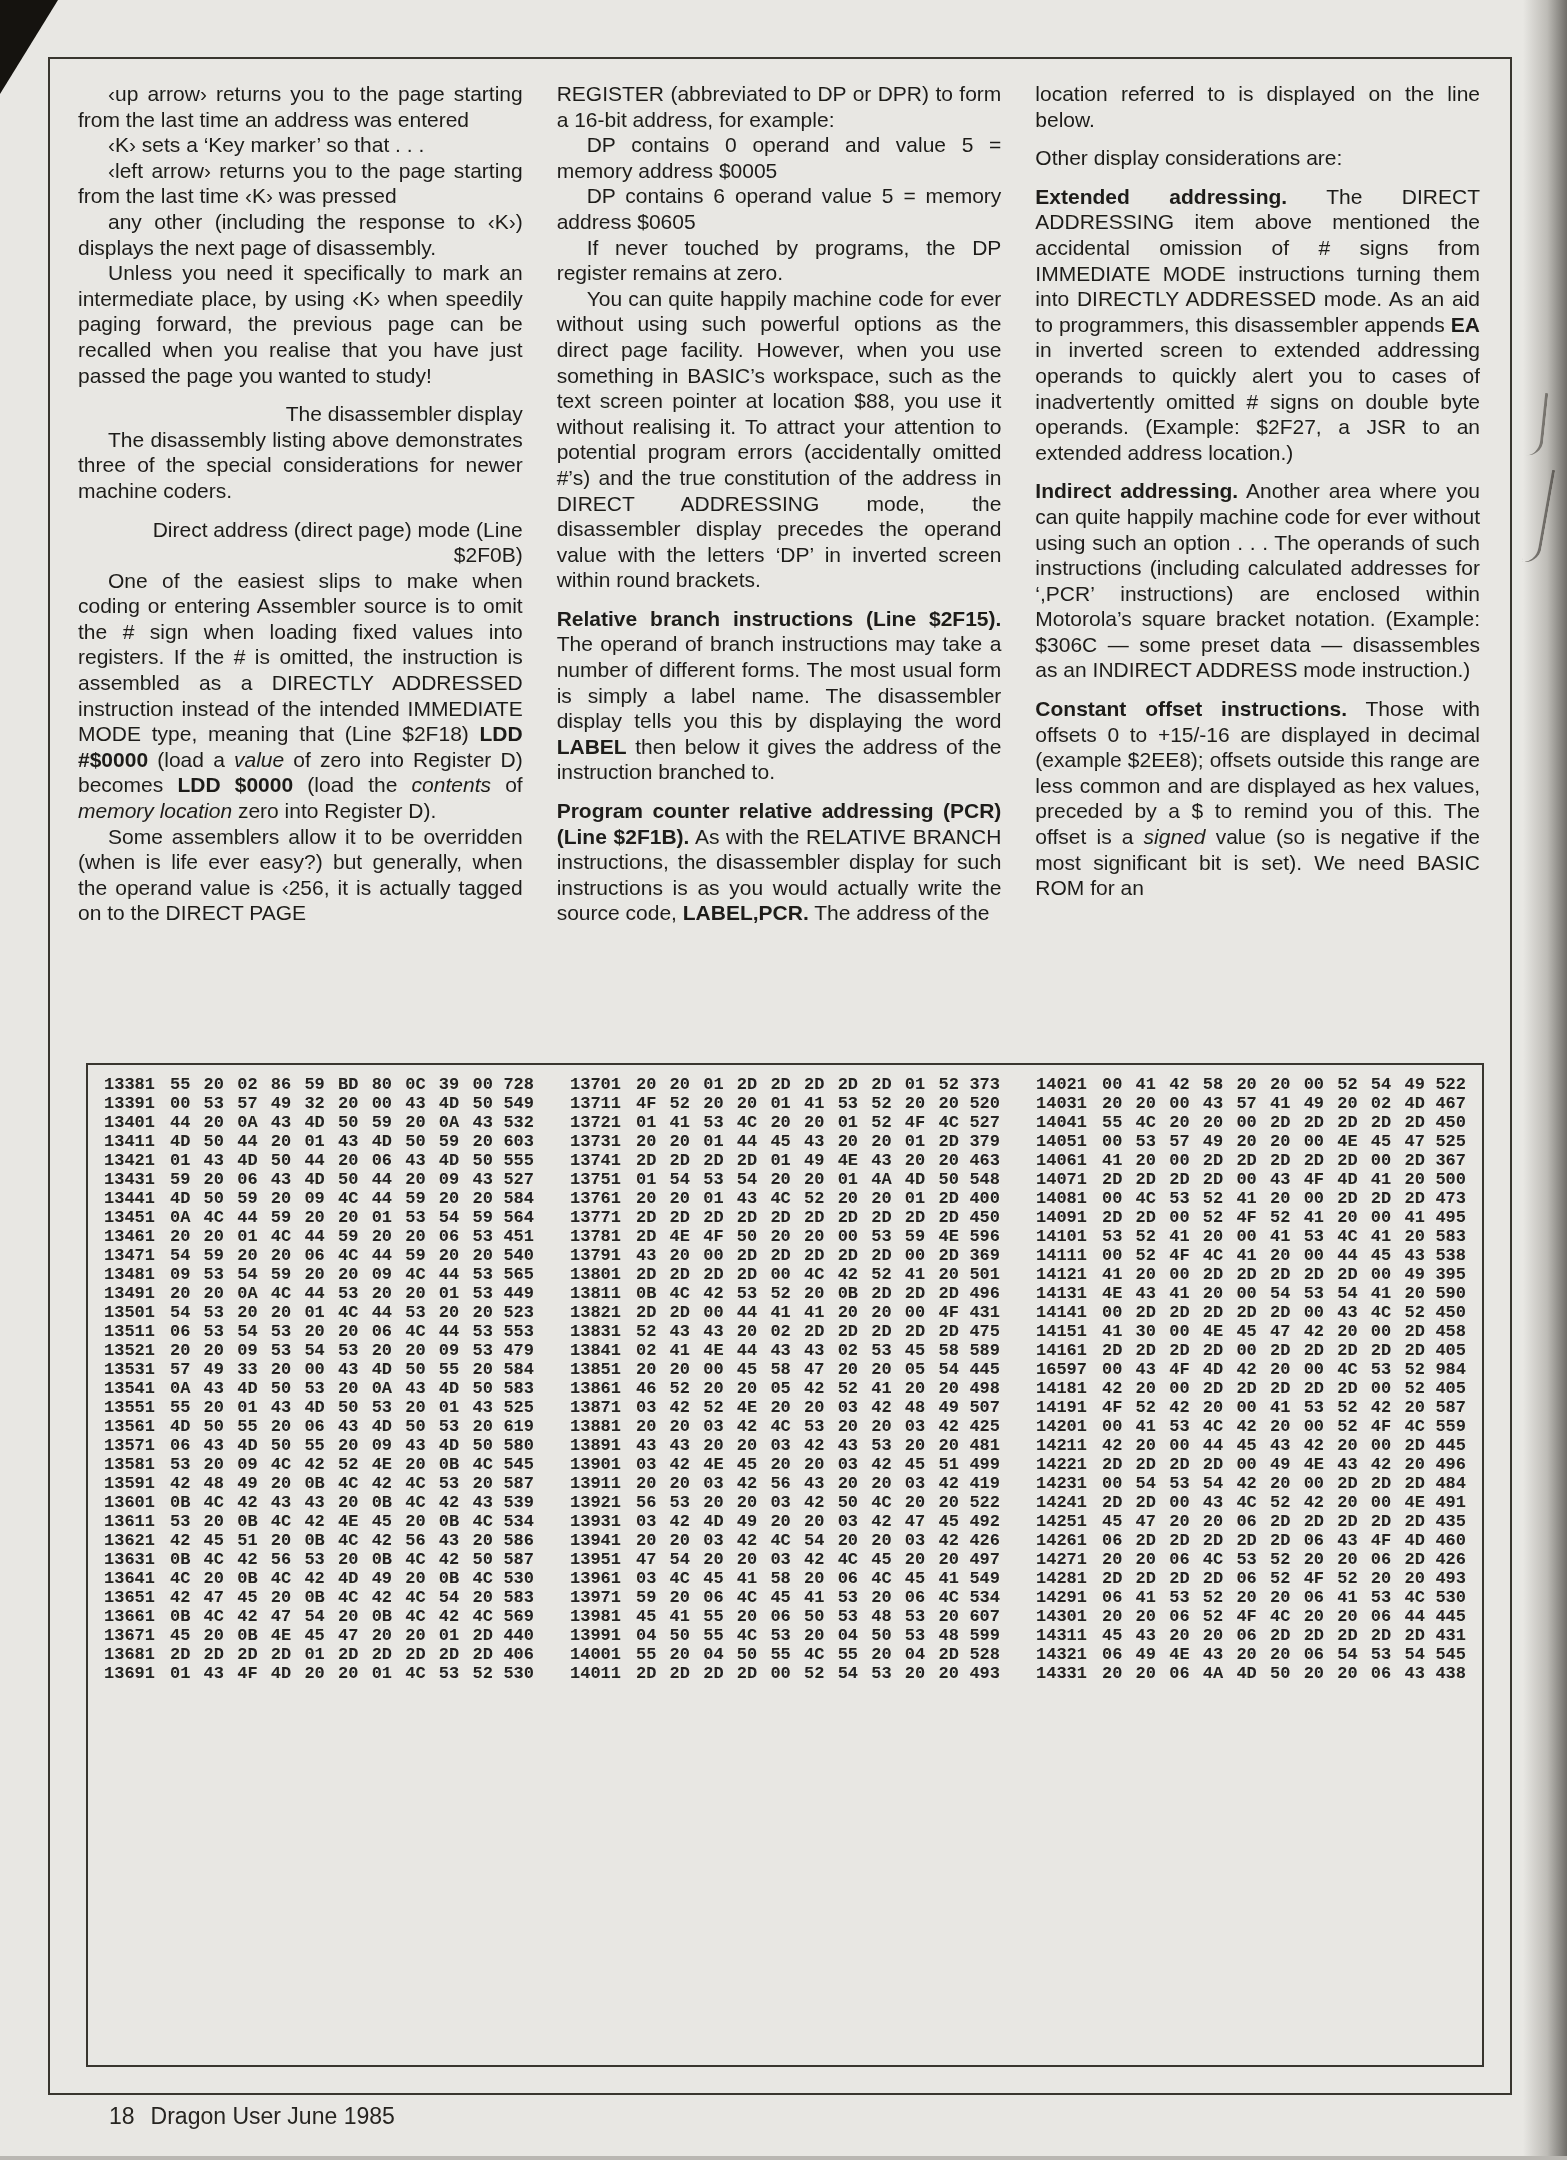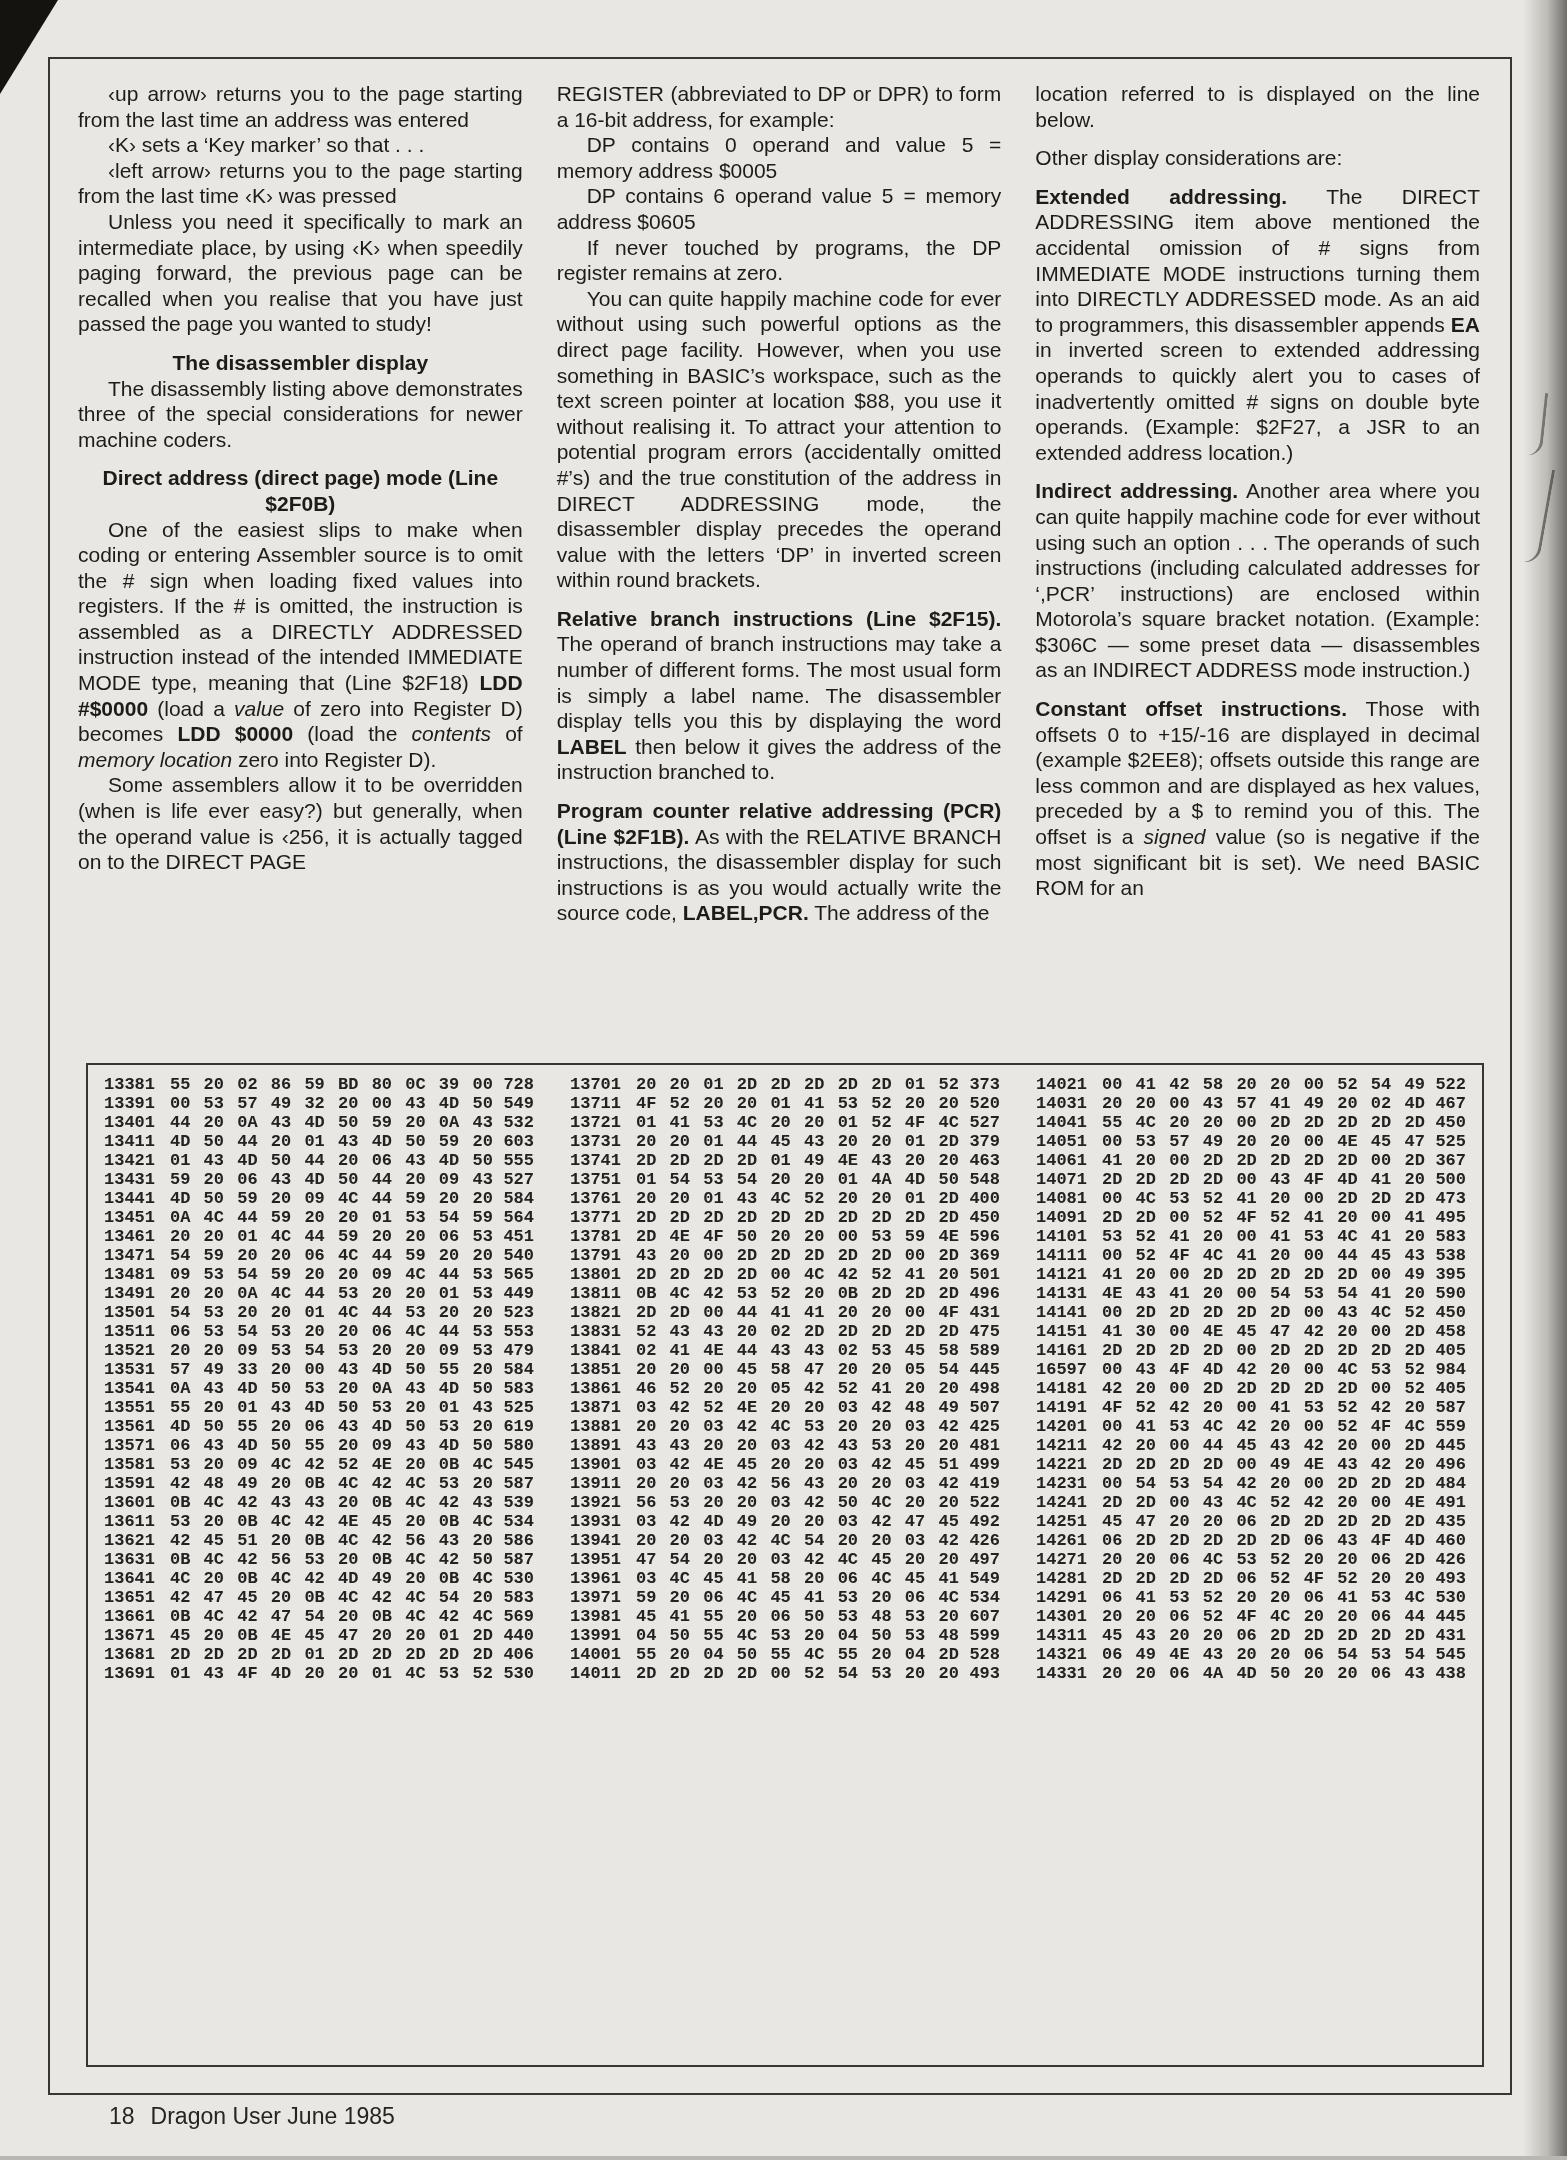--- a/index.html
+++ b/index.html
@@ -16,21 +16,21 @@
         border-right:3px solid rgba(45,42,36,.6);border-radius:0 0 18px 0;transform:rotate(10deg);}
   
   .article-box{position:absolute;left:48px;top:57px;width:1460px;height:2034px;
         border:2px solid #39362f;}
   .acols{position:absolute;left:28px;top:22px;width:1402px;height:988px;
         display:flex;gap:34px;overflow:hidden;}
   .acol{flex:1;text-align:justify;font-size:21px;line-height:25.6px;color:#1d1c19;}
   .acol p{margin:0;text-indent:30px;}
   .acol p.flush{text-indent:0;}
   .acol p.sb{margin-top:13px;}
-  .acol p.h{font-weight:bold;text-indent:0;text-align:center;}
+  .acol p.h{font-weight:normal;text-indent:0;text-align:right;}
   .acol b{font-weight:bold;}
   .acol i{font-style:italic;}
   
   .listing-box{position:absolute;left:86px;top:1063px;width:1394px;height:1000px;
         border:2px solid #39362f;}
   .lcols{position:absolute;left:16px;top:10px;right:16px;bottom:10px;display:flex;gap:36px;
         font-family:"DejaVu Sans Mono",monospace;font-weight:bold;font-size:17px;color:#232220;}
   .lcol{flex:1;display:flex;flex-direction:column;justify-content:flex-start;font-family:Liberation Mono, monospace;}
   .lrow{display:flex;white-space:nowrap;}
   .lrow .ln{width:56px;}
@@ -47,20 +47,21 @@
   <div class="corner-mark"></div>
   <div class="scuff-a"></div>
   <div class="scuff-b"></div>
 
   <div class="article-box">
     <div class="acols" id="article-cols">
         <div class="acol">
           <p class="">‹up arrow› returns you to the page starting from the last time an address was entered</p>
           <p class="">‹K› sets a ‘Key marker’ so that . . .</p>
           <p class="">‹left arrow› returns you to the page starting from the last time ‹K› was pressed</p>
+          <p class="">any other (including the response to ‹K›) displays the next page of disassembly.</p>
           <p class="">Unless you need it specifically to mark an intermediate place, by using ‹K› when speedily paging forward, the previous page can be recalled when you realise that you have just passed the page you wanted to study!</p>
           <p class="h sb">The disassembler display</p>
           <p class="">The disassembly listing above demonstrates three of the special considerations for newer machine coders.</p>
           <p class="h sb">Direct address (direct page) mode (Line $2F0B)</p>
           <p class="">One of the easiest slips to make when coding or entering Assembler source is to omit the # sign when loading fixed values into registers. If the # is omitted, the instruction is assembled as a DIRECTLY ADDRESSED instruction instead of the intended IMMEDIATE MODE type, meaning that (Line $2F18) <b>LDD #$0000</b> (load a <i>value</i> of zero into Register D) becomes <b>LDD $0000</b> (load the <i>contents</i> of <i>memory location</i> zero into Register D).</p>
           <p class="">Some assemblers allow it to be overridden (when is life ever easy?) but generally, when the operand value is ‹256, it is actually tagged on to the DIRECT PAGE</p>
         </div>
         <div class="acol">
           <p class="flush">REGISTER (abbreviated to DP or DPR) to form a 16-bit address, for example:</p>
           <p class="">DP contains 0 operand and value 5 = memory address $0005</p>

